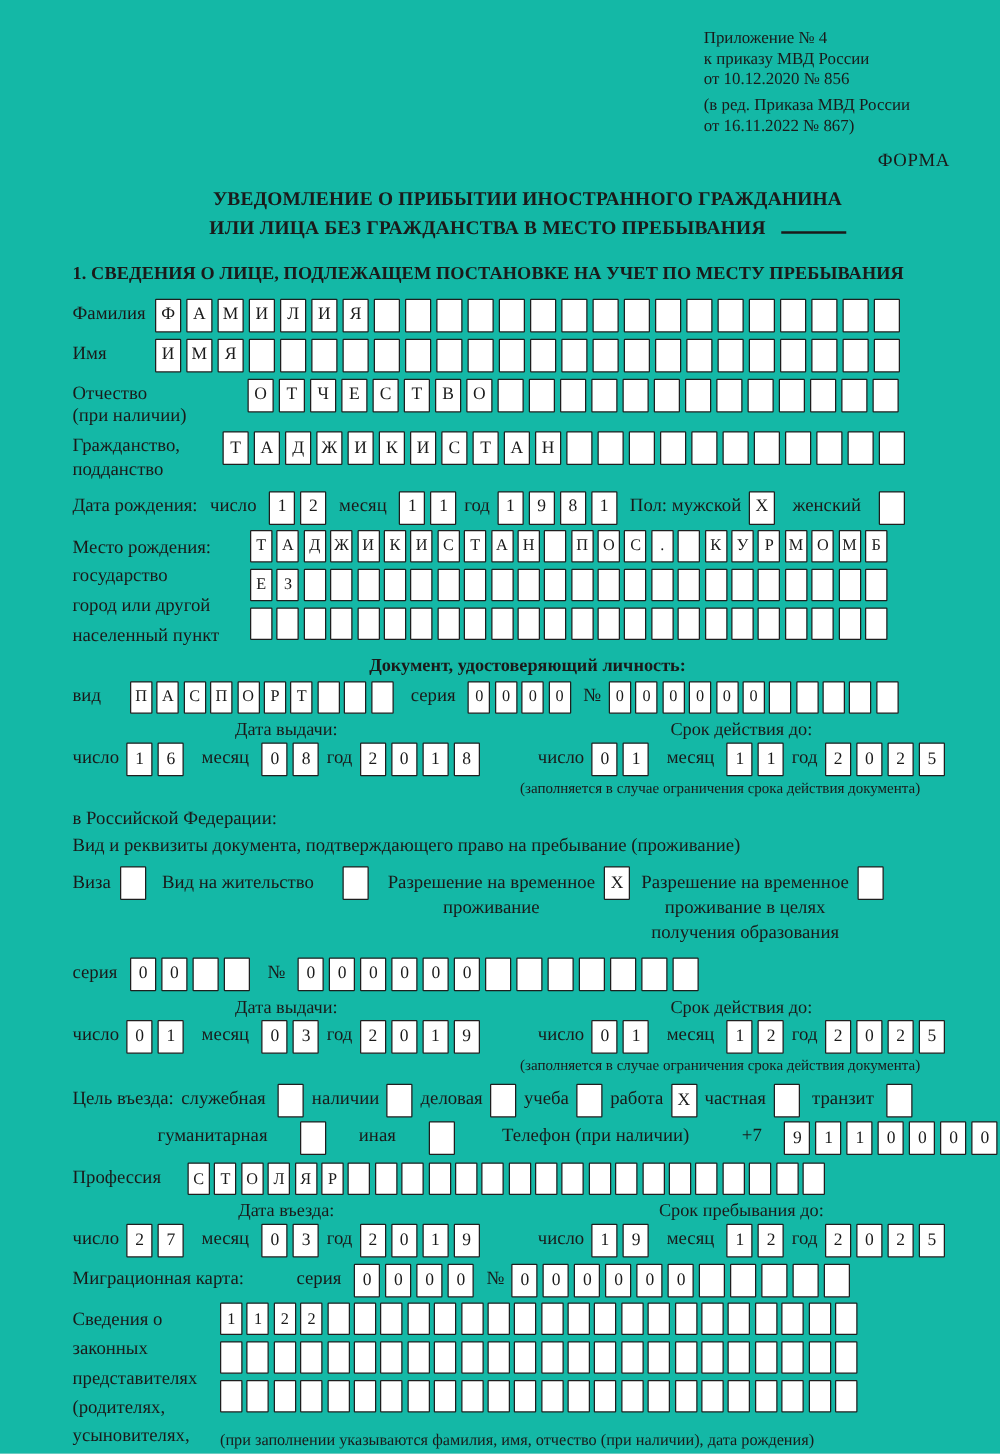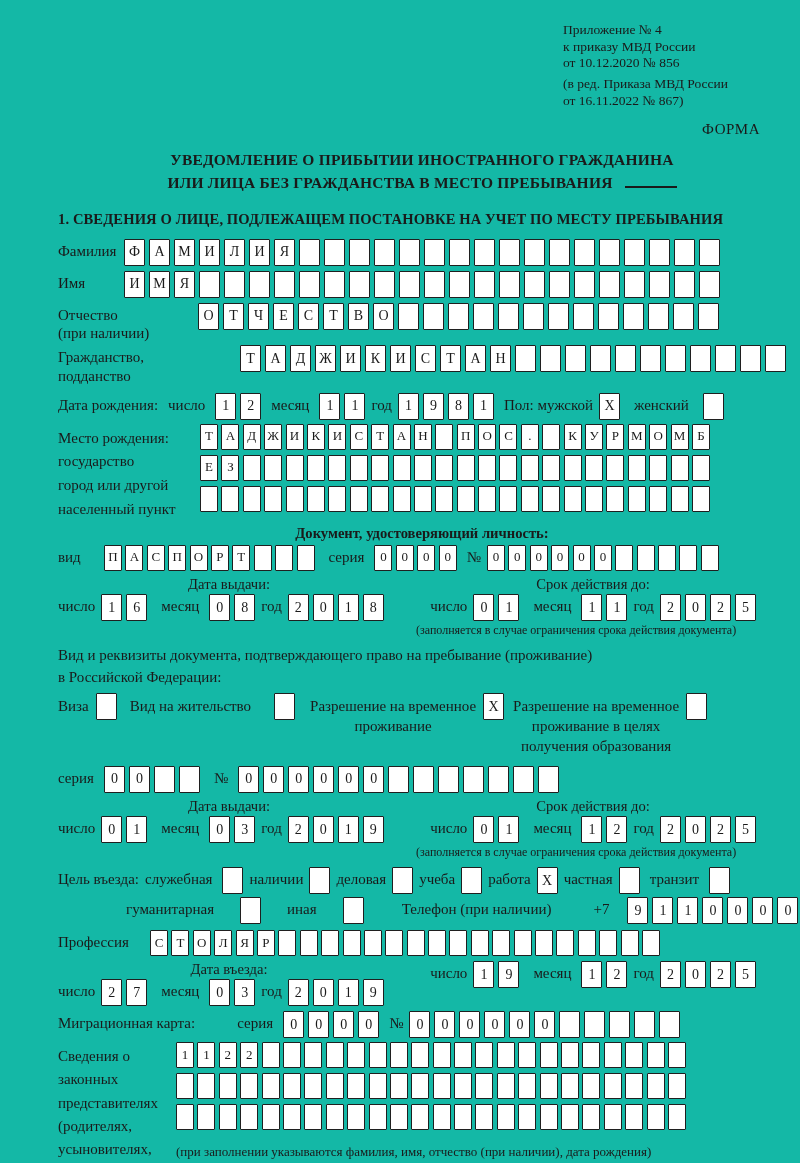--- a/index.html
+++ b/index.html
@@ -154,21 +154,21 @@
         <span class="cell"></span>
         <span class="cell"></span>
         <span class="cell"></span>
         <span class="cell"></span>
         <span class="cell"></span>
         <span class="cell"></span>
         <span class="cell"></span>
       </span>
   </div>
 
-  <div class="frow" style="margin-top:2px;justify-content:space-between;">
+  <div class="frow" style="margin-top:2px;">
     <span class="flabel w120">Гражданство,
 подданство</span>
     <span class="cells">
         <span class="cell">Т</span>
         <span class="cell">А</span>
         <span class="cell">Д</span>
         <span class="cell">Ж</span>
         <span class="cell">И</span>
         <span class="cell">К</span>
         <span class="cell">И</span>
@@ -387,22 +387,22 @@
             <span class="cell">0</span>
             <span class="cell">2</span>
             <span class="cell">5</span>
           </span>
       </div>
       <div class="dnote">(заполняется в случае ограничения срока действия документа)</div>
     </div>
   </div>
 
   <div class="intro">
+    <div>в Российской Федерации:</div>
     <div>Вид и реквизиты документа, подтверждающего право на пребывание (проживание)</div>
-    <div>в Российской Федерации:</div>
   </div>
 
   <div class="permit-row">
     <div class="opt">
       <span class="opt-label">Виза</span>
       <span class="cells">
           <span class="cell"></span>
         </span>
     </div>
     <div class="opt" style="margin-left:4px;">
@@ -606,20 +606,21 @@
         <span class="inline-lbl gap6">год</span>
         <span class="cells gap6">
             <span class="cell">2</span>
             <span class="cell">0</span>
             <span class="cell">1</span>
             <span class="cell">9</span>
           </span>
       </div>
     </div>
     <div class="dcol-r">
+      <div class="dhead">Срок пребывания до:</div>
       <div class="dfields">
         <span class="inline-lbl">число</span>
         <span class="cells gap6">
             <span class="cell">1</span>
             <span class="cell">9</span>
           </span>
         <span class="inline-lbl gap14">месяц</span>
         <span class="cells gap10">
             <span class="cell">1</span>
             <span class="cell">2</span>

